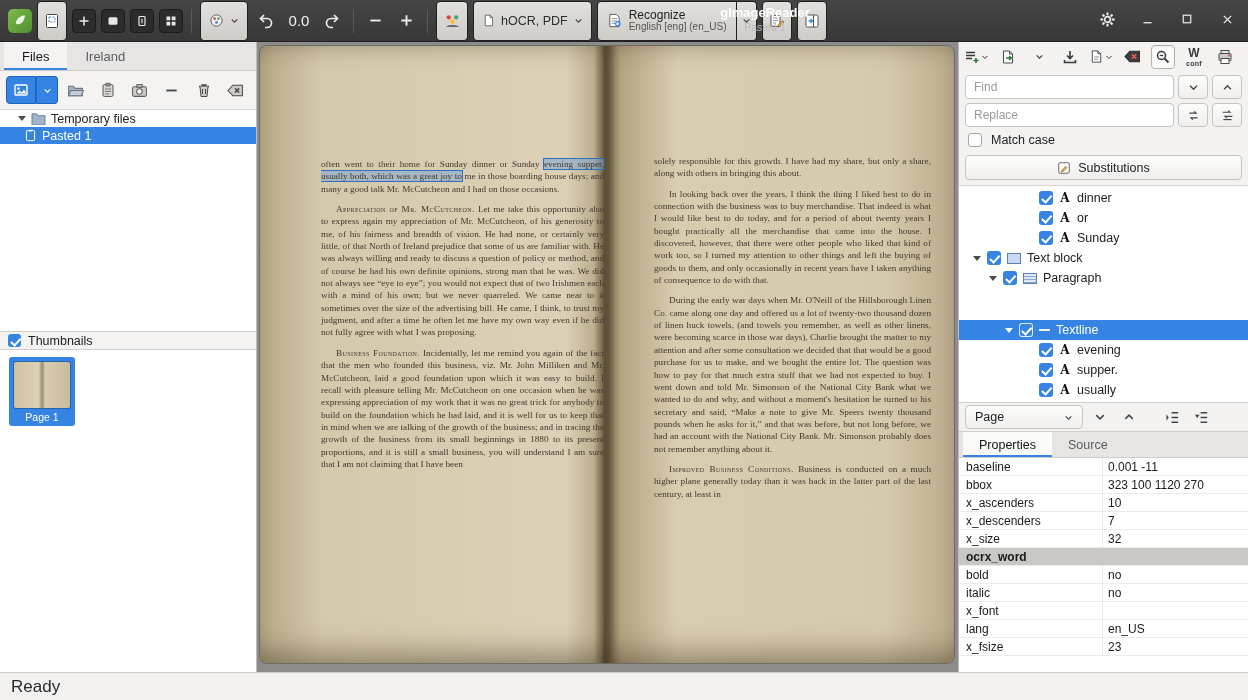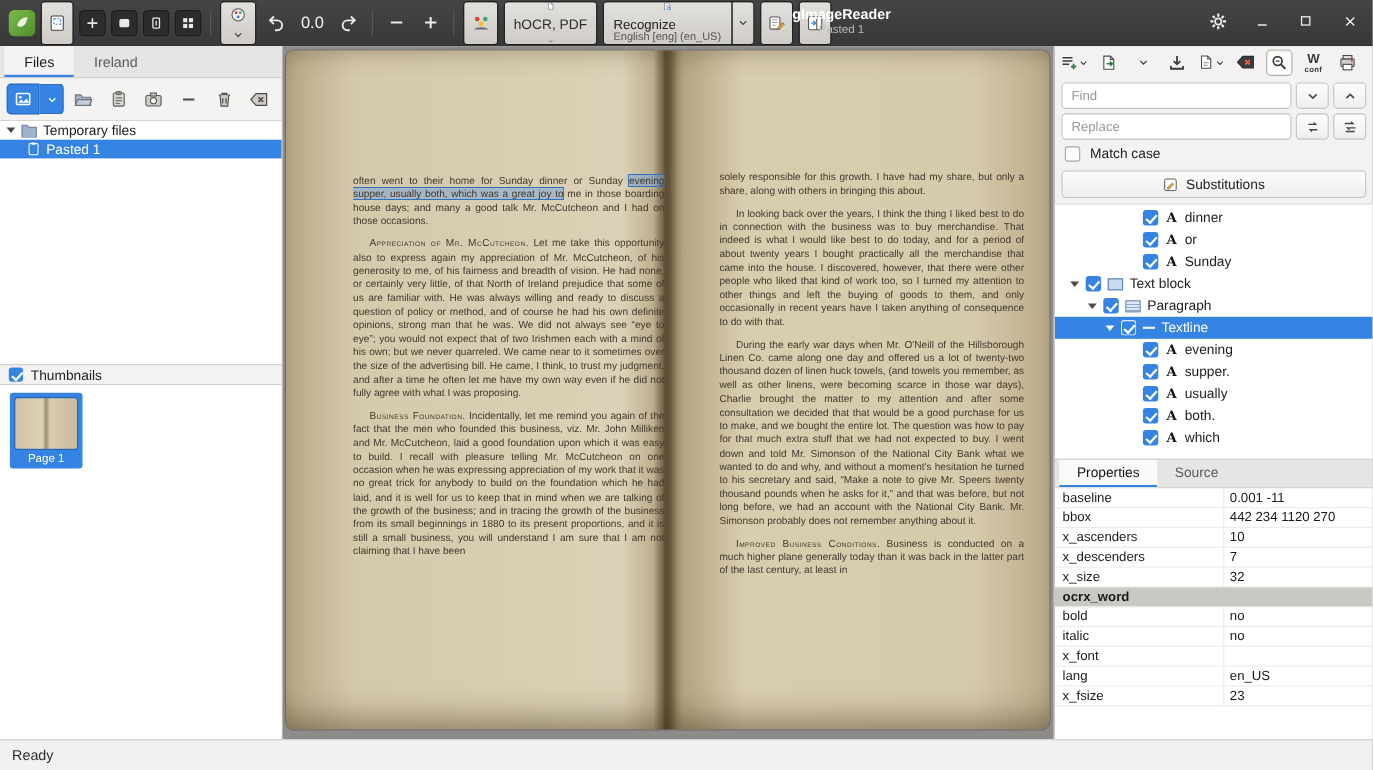--- a/index.html
+++ b/index.html
@@ -8,21 +8,21 @@
   .window { position:relative; width:1248px; height:700px; background:#f2f1f0; overflow:hidden; }
 
   
   .titlebar { position:absolute; top:0; left:0; right:0; height:42px;
     background:linear-gradient(#454545,#383838); border-bottom:1px solid #222;
     display:flex; align-items:center; padding:0 8px; gap:5px; }
   .tb-logo { width:24px; height:24px; border-radius:5px; background:linear-gradient(135deg,#7fb94a,#4e8f2f);
     display:flex; align-items:center; justify-content:center; }
   .btn { display:flex; align-items:center; justify-content:center; cursor:default; }
   .tb-light { background:linear-gradient(#e2e0dd,#cfccc8); border:1px solid #1f1f1f; border-radius:4px;
-    height:40px; min-width:30px; color:#2e2e2e;flex-direction:column; }
+    height:40px; min-width:30px; color:#2e2e2e; }
   .tb-dark { background:#2c2c2c; border:1px solid #1c1c1c; border-radius:4px; height:24px; width:24px; color:#e8e8e8; }
   .tb-flat { background:transparent; border:none; color:#ececec; height:30px; min-width:26px; }
   .tb-sep { width:1px; height:24px; background:#5a5a5a; margin:0 3px; }
   .spin-value { color:#f0f0f0; font-size:15px; min-width:30px; text-align:center; }
   .combo { gap:6px; padding:0 8px; font-size:12.5px; }
   .split { display:flex; }
   .split .seg1 { border-radius:4px 0 0 4px; }
   .split .seg2 { border-radius:0 4px 4px 0; border-left:none; min-width:20px; }
   .recognize { gap:7px; padding:0 9px; text-align:left; }
   .rec-lines { display:flex; flex-direction:column; line-height:1.05; }
@@ -38,21 +38,21 @@
   .left-panel { position:absolute; top:42px; left:0; width:257px; bottom:28px; background:#f4f3f2;
     border-right:1px solid #bebcb9; display:flex; flex-direction:column; }
   .lp-tabs { display:flex; height:29px; background:#e7e5e3; border-bottom:1px solid #cfcdca; padding-left:4px; }
   .lp-tab { padding:0 18px; display:flex; align-items:center; font-size:13px; color:#5c5c5c; }
   .lp-tab.active { background:#f4f3f2; color:#1a1a1a; box-shadow:inset 0 -2px 0 #3584e4; }
   .lp-toolbar { display:flex; align-items:center; padding:5px 6px; gap:3px; }
   .sugg { background:#3584e4; color:#fff; border:1px solid #1c62b9; height:28px; min-width:30px; }
   .sugg.seg2 { border-left:1px solid #2a6cc0; }
   .lp-flat { background:transparent; border:none; height:28px; width:30px; color:#3c3c3c; }
   .lp-tree { height:222px; background:#ffffff; border-top:1px solid #d6d4d1; font-size:12.5px; color:#222; }
-  .ltrow { height:17px; display:flex; align-items:center; gap:5px; padding-left:6px; }
+  .ltrow { height:17px; display:flex; align-items:center; gap:5px; padding-left:18px; }
   .ltrow.child { padding-left:24px; }
   .ltrow.sel { background:#3584e4; color:#fff; }
   .expander { width:0; height:0; border-left:4px solid transparent; border-right:4px solid transparent;
     border-top:5px solid #4a4a4a; flex:0 0 auto; }
   .sel .expander { border-top-color:#fff; }
   .thumb-header { height:19px; display:flex; align-items:center; gap:7px; padding:0 8px;
     border-top:1px solid #cfcdca; border-bottom:1px solid #cfcdca; background:#f4f3f2; font-size:12.5px; color:#222; }
   .thumb-area { flex:1; background:#fff; padding:7px 9px; }
   .thumb-card { width:66px; background:#3584e4; border-radius:3px; padding:5px 4px 3px; text-align:center; }
   .thumb-img { width:56px; height:46px; margin:0 auto; border-radius:2px;
@@ -67,21 +67,21 @@
   .cb.off { background:#fdfdfd; border:1px solid #a9a7a4; }
   .cb.off::after { display:none; }
 
   
   .canvas { position:absolute; top:42px; left:257px; right:290px; bottom:28px; background:#8d8c8b; overflow:hidden; }
   .book { position:absolute; left:3px; right:4px; top:4px; bottom:9px; border-radius:7px;
     background:linear-gradient(90deg,#b7a988 0%,#d5c9ac 9%,#dcd1b6 44%,#b4a685 49.3%,#79694d 50.2%,#b3a482 52%,#d9cdb0 60%,#d6caad 90%,#baac8b 100%);
     box-shadow:0 0 0 1px #6c6b6a, inset 0 -26px 30px -18px rgba(70,55,30,0.55), inset 0 14px 22px -14px rgba(70,55,30,0.4); }
   .spine { position:absolute; top:0; bottom:0; left:50%; width:22px; transform:translateX(-60%);
     background:linear-gradient(90deg,rgba(60,45,22,0) 0%,rgba(60,45,22,0.45) 35%,rgba(35,25,10,0.55) 50%,rgba(60,45,22,0.3) 70%,rgba(60,45,22,0) 100%); }
-  .page-text { position:absolute; font-family:Liberation Sans, sans-serif; font-size:9.2px; line-height:12.35px;
+  .page-text { position:absolute; font-family:Liberation Serif, serif; font-size:9.2px; line-height:12.35px;
     text-align:justify; color:#41382d; }
   .pt-left  { left:61px; top:112px; width:283px; }
   .pt-right { left:394px; top:109px; width:277px; }
   .bp { margin:0 0 8px; }
   .ind { text-indent:15px; }
   .sc { font-variant:small-caps; letter-spacing:0.4px; }
   .hl { background:rgba(105,158,224,0.45); box-shadow:0 0 0 1px #2f6fbe; }
 
   
   .right-panel { position:absolute; top:42px; right:0; width:290px; bottom:28px; background:#f3f2f1;
@@ -100,44 +100,44 @@
     display:flex; align-items:center; justify-content:center; color:#454545; }
   .match-row { padding:6px 9px 2px; display:flex; align-items:center; gap:9px; font-size:12.5px; color:#222; }
   .subs-btn { margin:6px 6px 5px; height:25px; background:linear-gradient(#fdfdfc,#f0eeec); border:1px solid #c6c4c1;
     border-radius:4px; display:flex; align-items:center; justify-content:center; gap:7px; font-size:12.5px; color:#222; }
   .rp-tree { flex:1; background:#fff; border-top:1px solid #d8d6d3; font-size:12.5px; color:#1d1d1d; overflow:hidden; padding-top:2px; }
   .trow { height:20px; display:flex; align-items:center; gap:6px; }
   .trow.sel { background:#3584e4; color:#fff; }
   .pl-word  { padding-left:80px; }
   .pl-block { padding-left:14px; }
   .pl-para  { padding-left:30px; }
-  .pl-line  { padding-left:46px; }
+  .pl-line  { padding-left:46px;margin-top:32px; }
   .aicon { font-family:"DejaVu Serif", serif; font-weight:bold; font-size:12px; color:#111; width:12px; text-align:center; }
   .blk-icon { width:14px; height:11px; border:1px solid #5a7fb5; background:#c9d9ef; flex:0 0 auto; }
   .para-icon { width:14px; height:11px; border:1px solid #5a7fb5; flex:0 0 auto;
     background:linear-gradient(#dfe9f6 0 2px,#8aa8cf 2px 3px,#dfe9f6 3px 5px,#8aa8cf 5px 6px,#dfe9f6 6px 8px,#8aa8cf 8px 9px,#dfe9f6 9px); }
   .line-icon { width:11px; height:2px; background:#f2f2f2; flex:0 0 auto; }
   .sel .cb { box-shadow:inset 0 0 0 1px rgba(255,255,255,0.85); }
   .page-bar { height:29px; display:flex; align-items:center; gap:5px; padding:0 6px; border-top:1px solid #d2d0cd; color:#444; }
   .page-combo { flex:0 0 118px; height:24px; background:linear-gradient(#fdfdfc,#f0eeec); border:1px solid #c6c4c1;
     border-radius:4px; display:flex; align-items:center; justify-content:space-between; padding:0 9px; font-size:12.5px; color:#222; }
   .rp-tabs { height:27px; display:flex; background:#e7e5e3; border-top:1px solid #cfcdca; border-bottom:1px solid #cfcdca; padding-left:4px; }
   .rp-tab { padding:0 16px; font-size:12.5px; display:flex; align-items:center; color:#5c5c5c; }
   .rp-tab.active { background:#fafaf9; color:#141414; box-shadow:inset 0 -2px 0 #3584e4; }
   .props { flex:1; background:#fff; font-size:12px; color:#1a1a1a; overflow:hidden; }
-  .prop-row { display:flex; height:18px; align-items:center; border-bottom:1px solid #edebe9;gap:10px; }
+  .prop-row { display:flex; height:18px; align-items:center; border-bottom:1px solid #edebe9; }
   .prop-key { width:143px; padding-left:7px; }
   .prop-val { flex:1; padding-left:5px; border-left:1px solid #edebe9; height:100%; display:flex; align-items:center; }
   .prop-row.section { background:#cac8c5; }
   .prop-row.section .prop-key { font-weight:bold; }
   .prop-row.section .prop-val { border-left:none; }
 
   
   .statusbar { position:absolute; left:0; right:0; bottom:0; height:28px; background:#f2f1f0;
-    border-top:1px solid #cfcdca; display:flex; align-items:center; padding:0 11px; font-size:13px; color:#2b2b2b; }
+    border-top:1px solid #cfcdca; display:flex; align-items:center; padding:0 11px; font-size:17px; color:#2b2b2b; }
 
   svg { display:block; }
 </style>
 </head>
 <body>
 
 <div class="window">
 
   <div class="titlebar">
     <div class="tb-logo">
@@ -568,34 +568,64 @@
         <span class="aicon">A</span>
         <span>both.</span>
       </div>
       <div class="trow pl-word">
         <span class="cb"></span>
         <span class="aicon">A</span>
         <span>which</span>
       </div>
     </div>
 
+    <div class="page-bar">
+      <div class="page-combo">
+        <span>Page</span>
+        <svg width="9" height="9" viewBox="0 0 16 16">
+            <path d="M3 6l5 5 5-5" fill="none" stroke="#444" stroke-width="2"></path>
+          </svg>
+      </div>
+      <div class="rp-ico">
+        <svg width="12" height="12" viewBox="0 0 16 16">
+            <path d="M3 5.5l5 5 5-5" fill="none" stroke="#454545" stroke-width="2"></path>
+          </svg>
+      </div>
+      <div class="rp-ico">
+        <svg width="12" height="12" viewBox="0 0 16 16">
+            <path d="M3 10.5l5-5 5 5" fill="none" stroke="#454545" stroke-width="2"></path>
+          </svg>
+      </div>
+      <div class="rp-ico" style="margin-left:14px;">
+        <svg width="15" height="15" viewBox="0 0 16 16">
+            <path d="M7 3h7M7 8h7M7 13h7" stroke="#454545" stroke-width="1.5"></path>
+            <path d="M1.5 4.5L4 8 1.5 11.5z" fill="#454545"></path>
+          </svg>
+      </div>
+      <div class="rp-ico">
+        <svg width="15" height="15" viewBox="0 0 16 16">
+            <path d="M7 3h7M7 8h7M7 13h7" stroke="#454545" stroke-width="1.5"></path>
+            <path d="M1 5h5L3.5 8.5z" fill="#454545"></path>
+          </svg>
+      </div>
+    </div>
 
     <div class="rp-tabs">
       <div class="rp-tab active">Properties</div>
       <div class="rp-tab">Source</div>
     </div>
 
     <div class="props">
       <div class="prop-row">
         <span class="prop-key">baseline</span>
         <span class="prop-val">0.001 -11</span>
       </div>
       <div class="prop-row">
         <span class="prop-key">bbox</span>
-        <span class="prop-val">442 234 1120 270</span>
+        <span class="prop-val">323 100 1120 270</span>
       </div>
       <div class="prop-row">
         <span class="prop-key">x_ascenders</span>
         <span class="prop-val">10</span>
       </div>
       <div class="prop-row">
         <span class="prop-key">x_descenders</span>
         <span class="prop-val">7</span>
       </div>
       <div class="prop-row">

